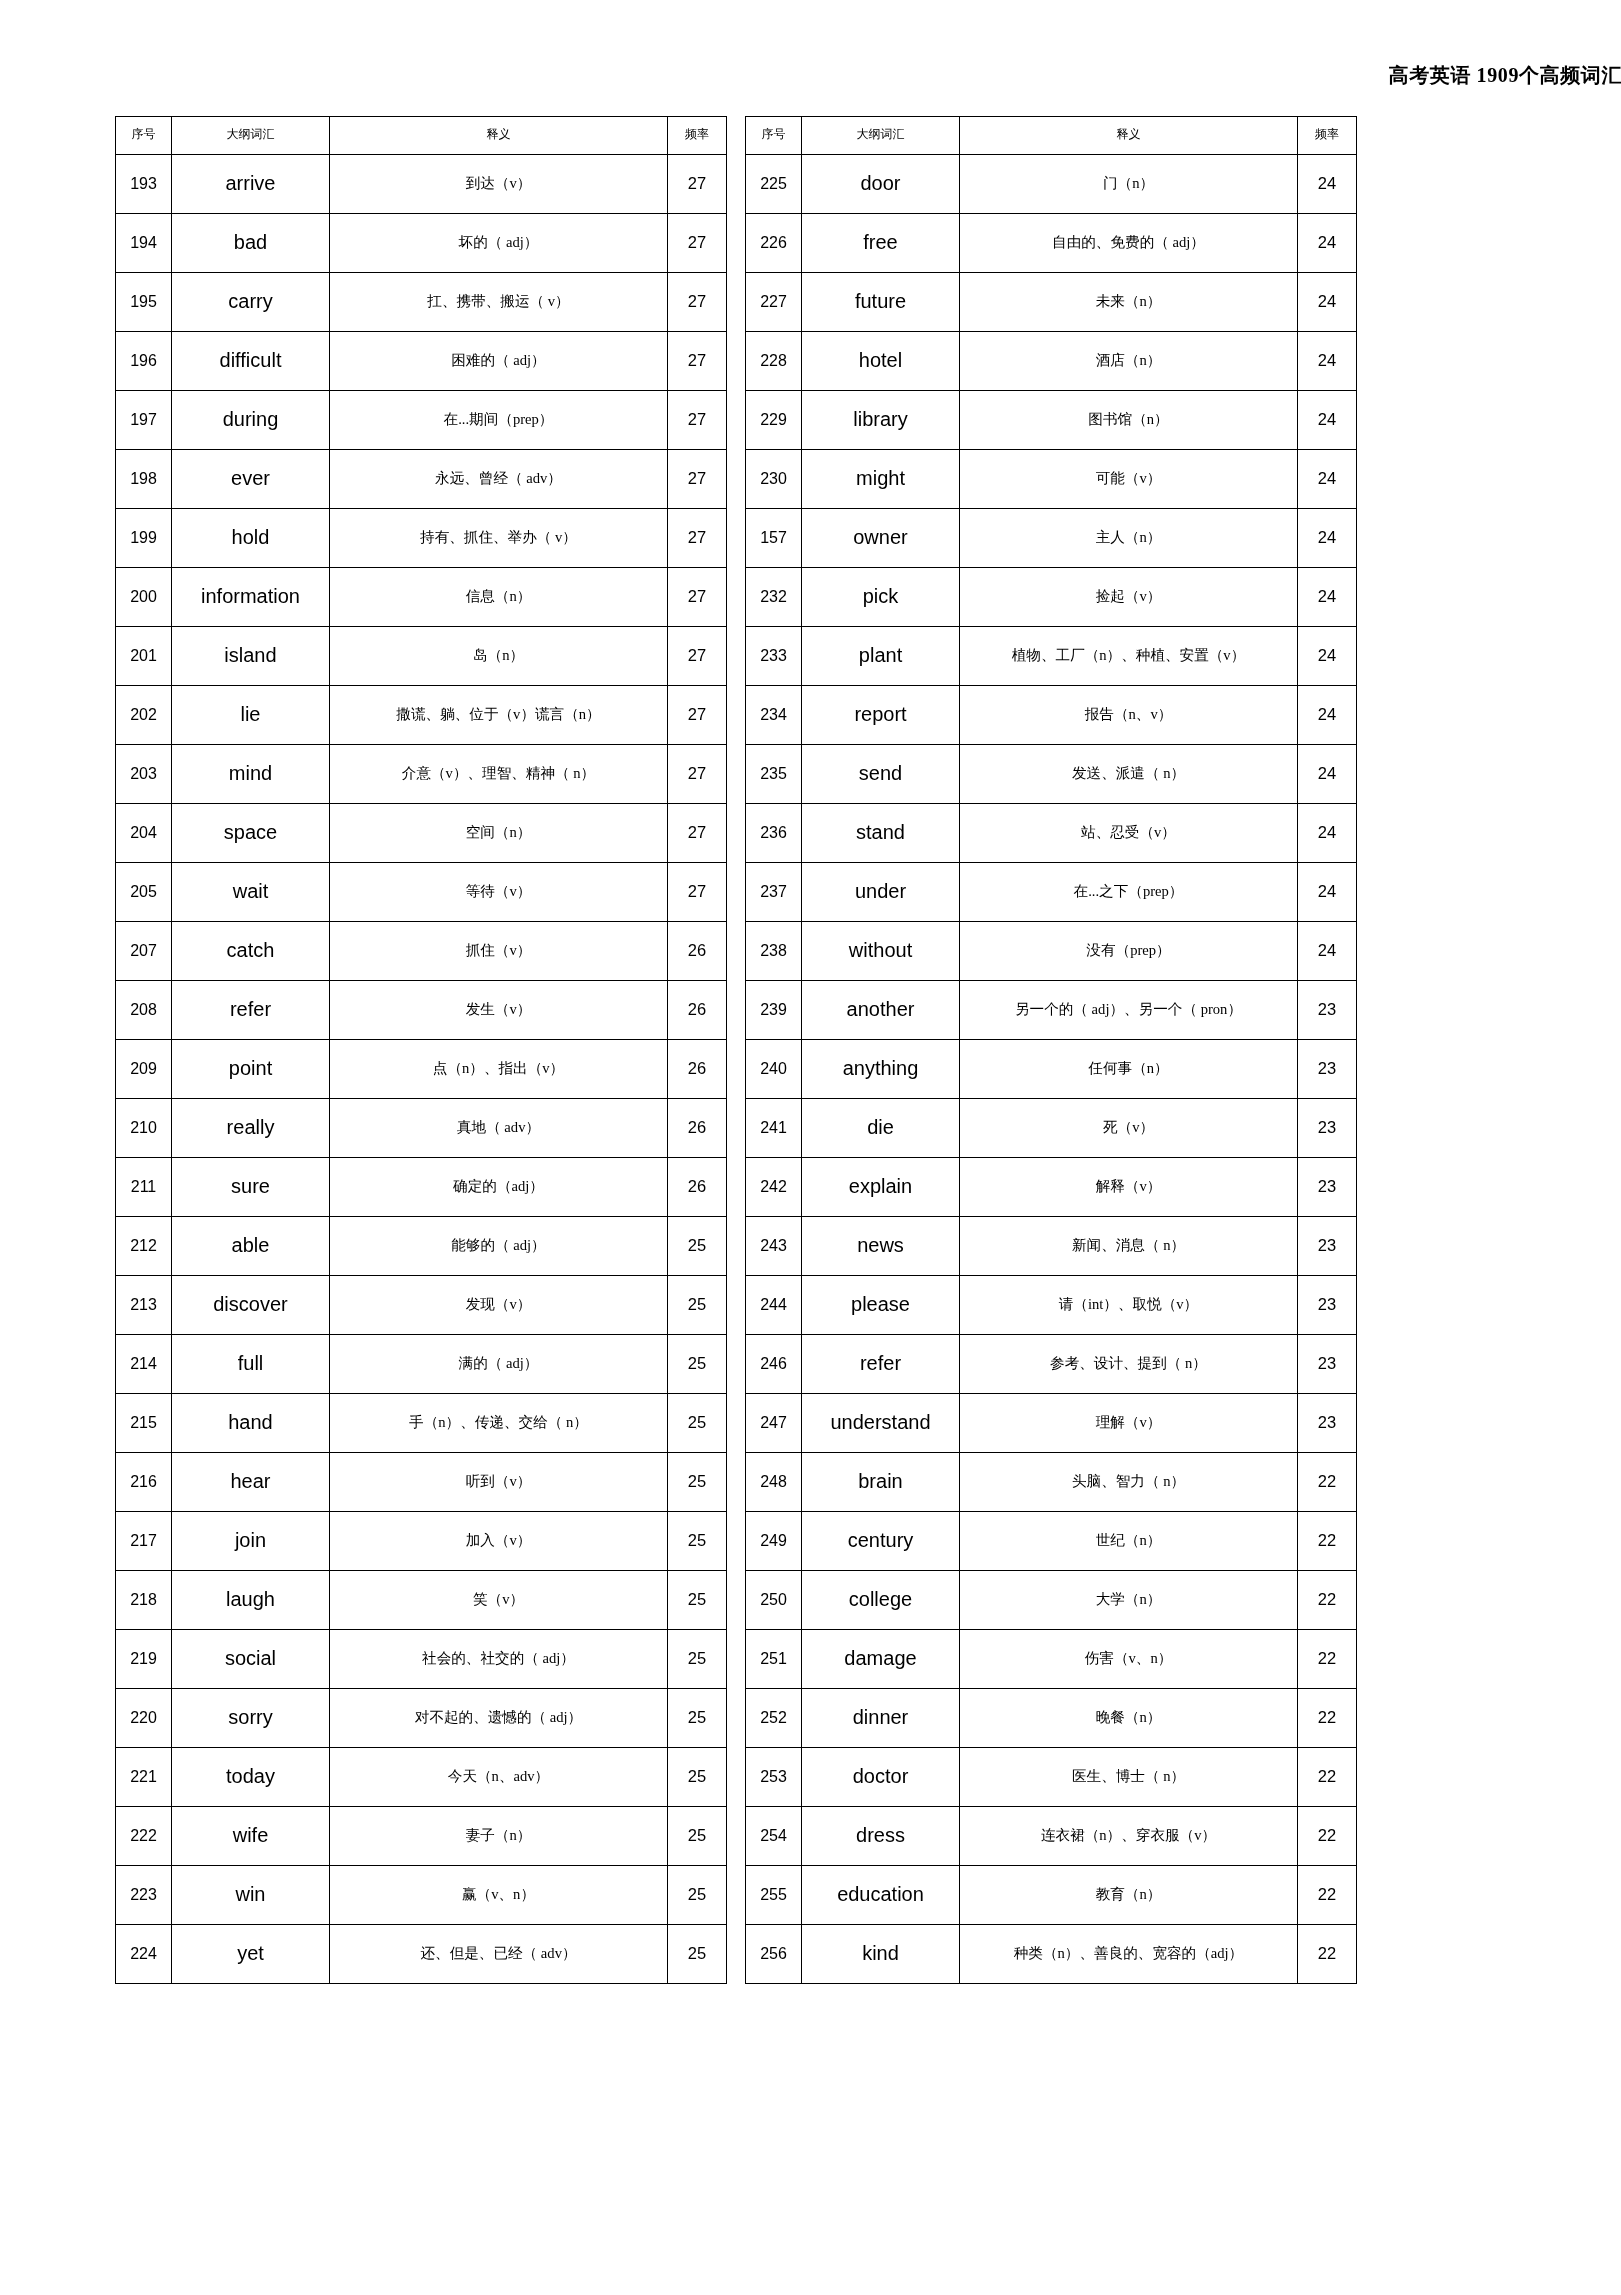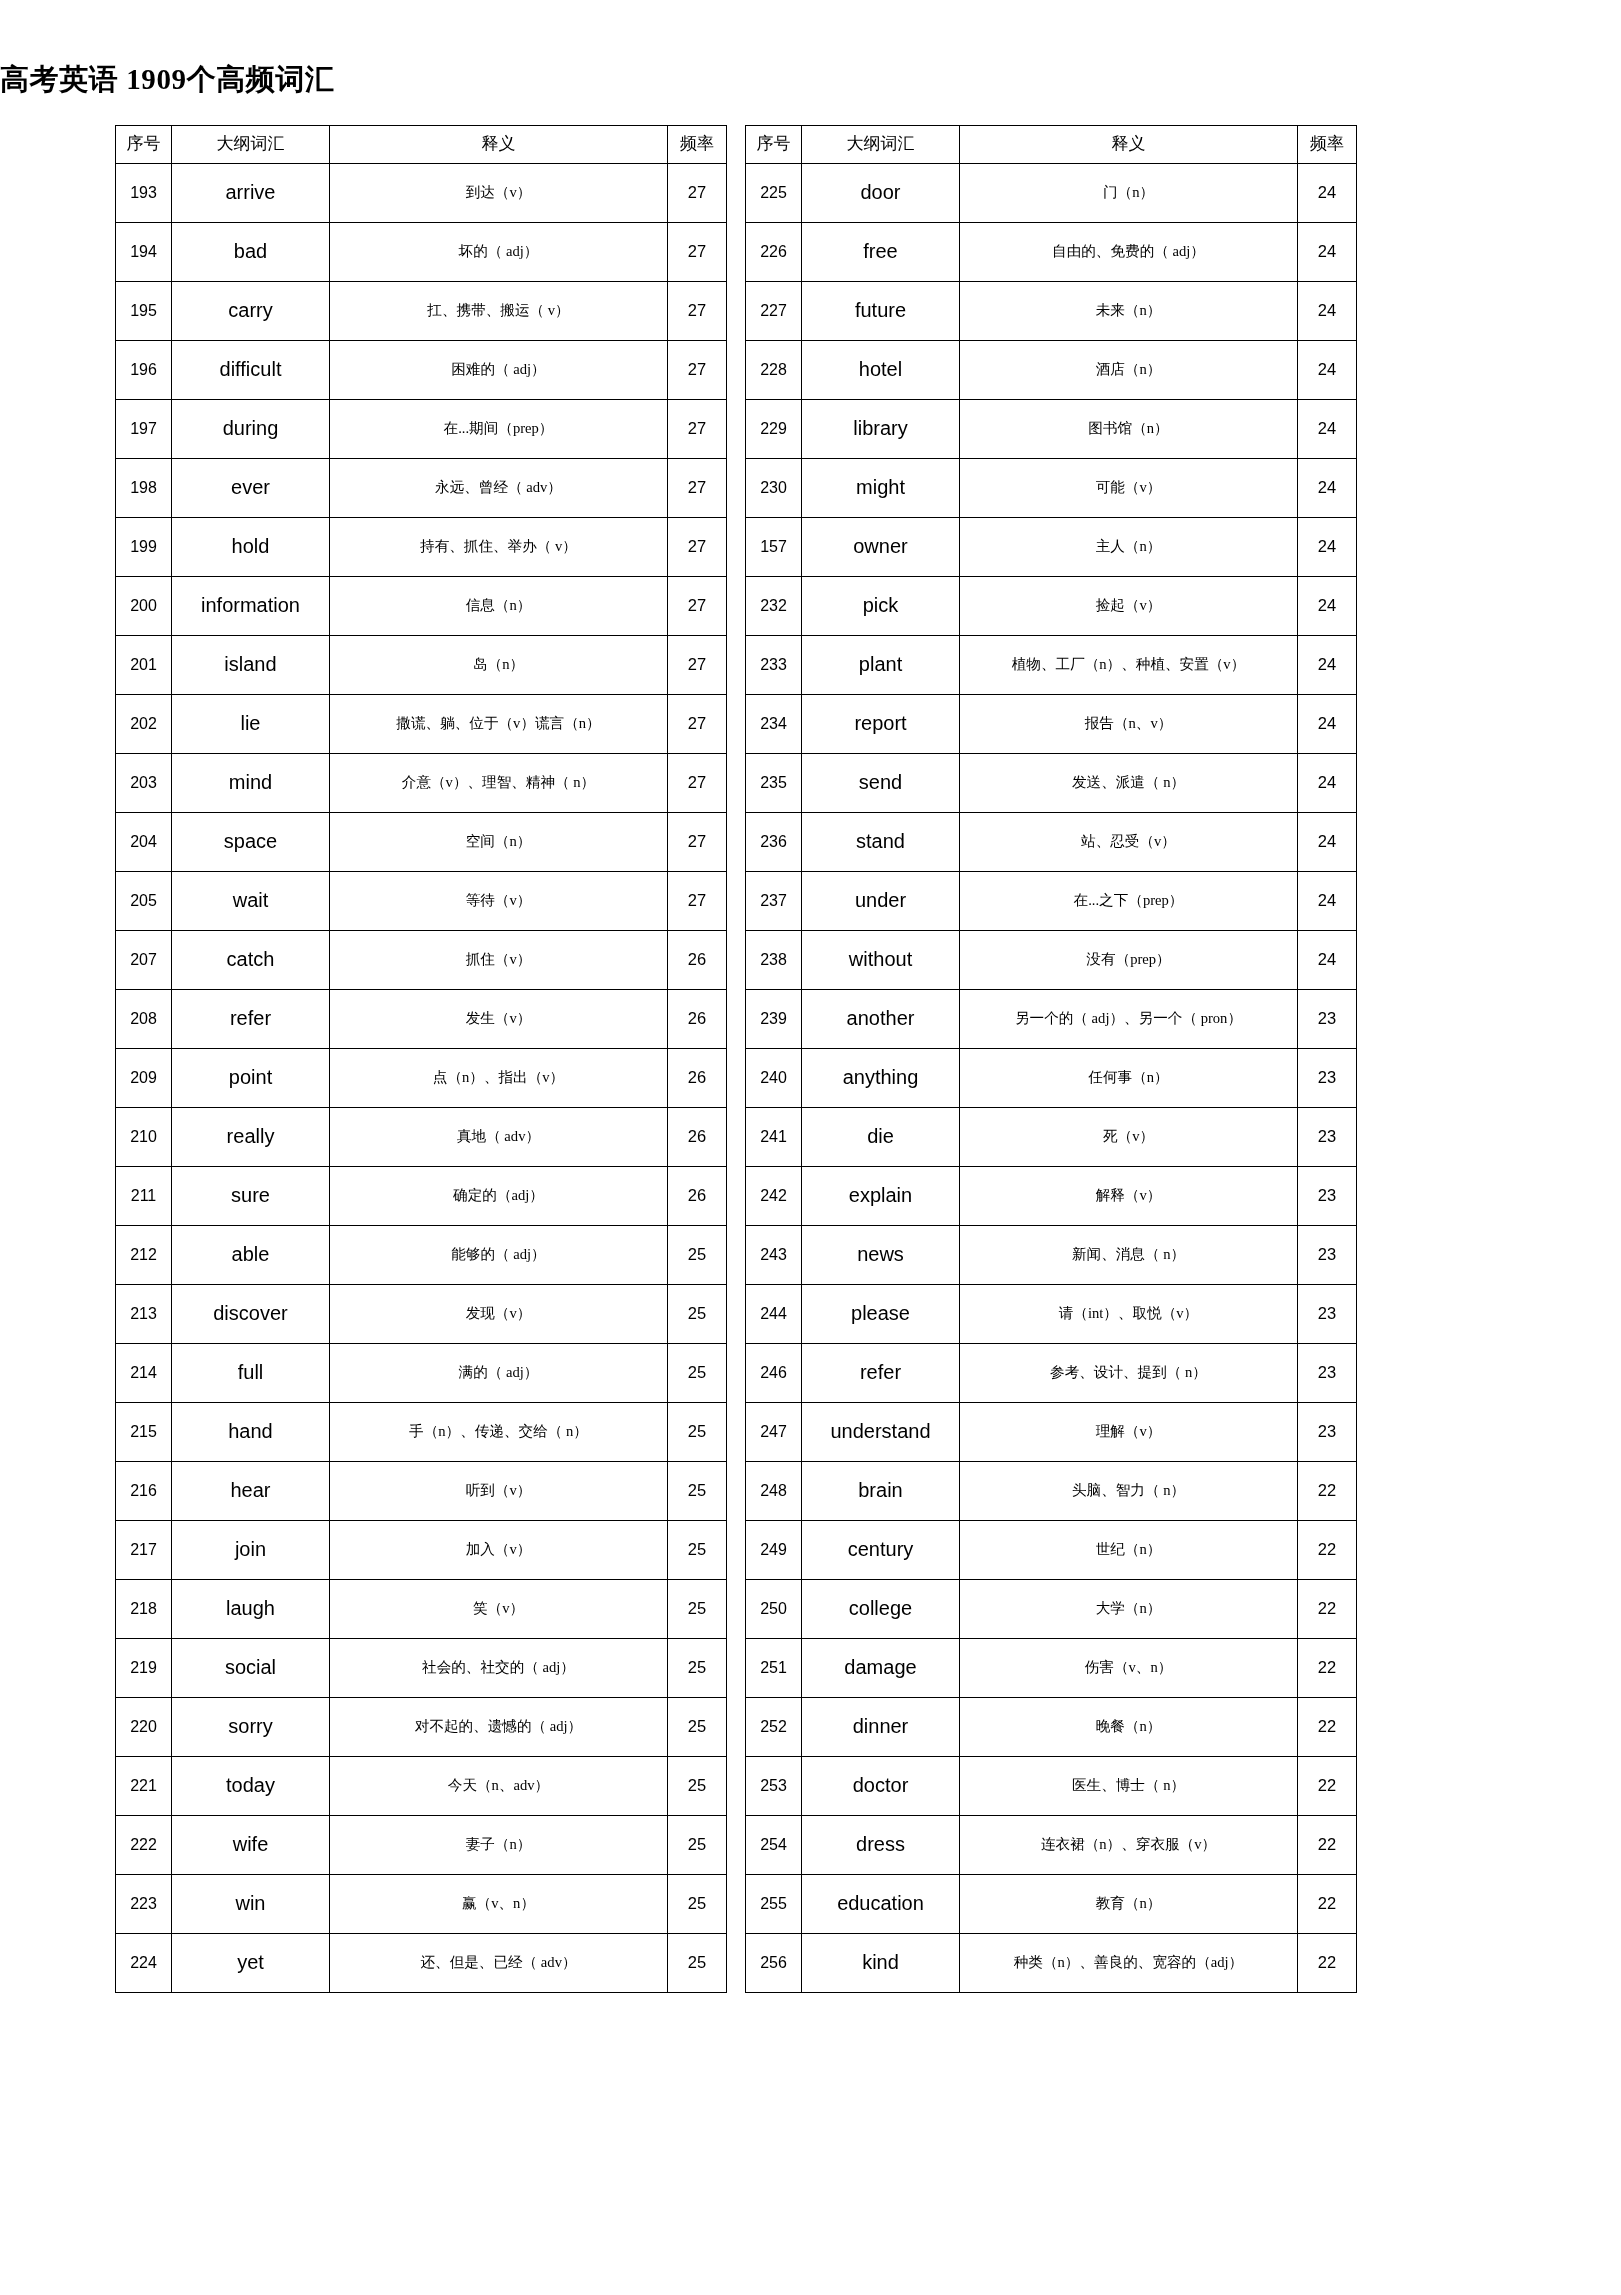--- a/index.html
+++ b/index.html
@@ -16,23 +16,23 @@
     overflow: hidden;
   }
   .page {
     width: 1622px;
     height: 2295px;
     box-sizing: border-box;
     padding: 0;
     position: relative;
   }
   .doc-title {
-    text-align: left;
+    text-align: right;
     font-family: "Liberation Serif", "DejaVu Serif", serif;
-    font-size: 29px;
+    font-size: 20px;
     font-weight: 600;
     letter-spacing: 0.6px;
     padding-top: 65px;
     padding-bottom: 0;
     line-height: 1.0;
   }
   .tables-wrap {
     display: flex;
     flex-direction: row;
     justify-content: flex-start;
@@ -57,21 +57,21 @@
   
   .col-no    { width: 56px;  }
   .col-word  { width: 158px; }
   .col-mean  { width: 338px; }
   .col-freq  { width: 59px;  }
 
   thead th {
     height: 37px;
     font-family: "Liberation Serif", "DejaVu Serif", serif;
     font-weight: 400;
-    font-size: 17px;
+    font-size: 12px;
     line-height: 1.1;
   }
   tbody tr { height: 59px; }
 
   td.c-no {
     font-family: "Liberation Sans", "DejaVu Sans", sans-serif;
     font-size: 16px;
     font-weight: 400;
   }
   td.c-word {

